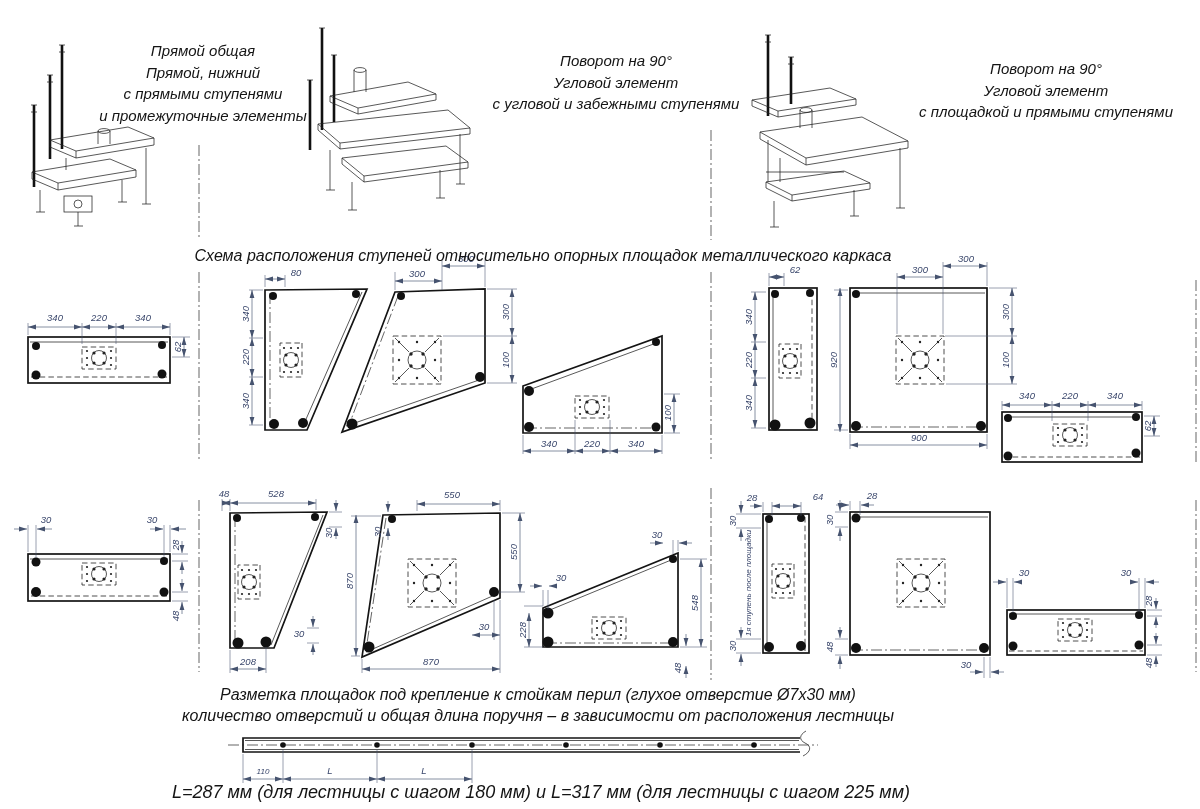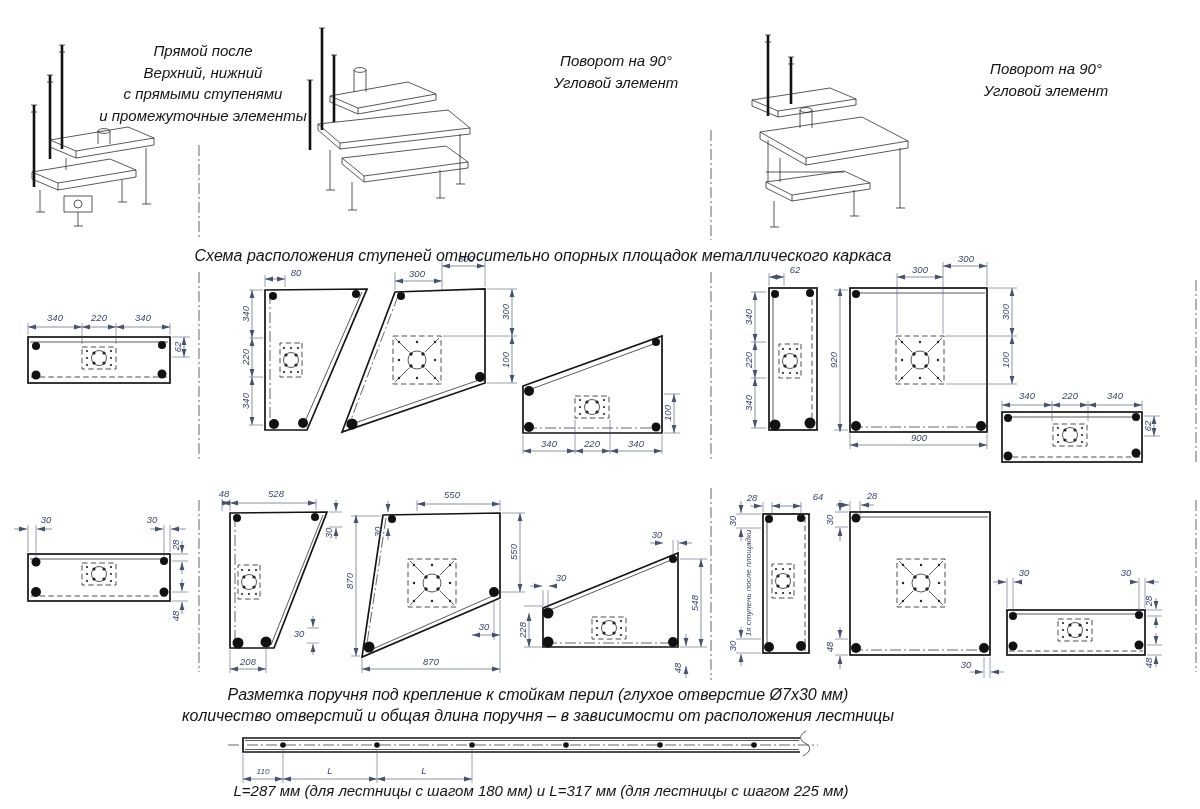--- a/index.html
+++ b/index.html
@@ -18,21 +18,21 @@
   .bolt{fill:#111;stroke:none}
   .dot{fill:#222;stroke:none}
   text.d{fill:#39466b;font-size:9.5px;text-anchor:middle;font-style:italic;
          font-family:"Liberation Sans",sans-serif}
   text.sm{font-size:8px}
   
   .cap{position:absolute;transform:translateX(-50%);text-align:center;font-style:italic;
        color:#141414;white-space:nowrap}
   .c15{font-size:15px;line-height:21.5px}
   .c16{font-size:16px;line-height:21px}
-  .c17{font-size:15px}
+  .c17{font-size:18px}
 </style>
 </head>
 <body>
 
 <div class="page">
 
 <svg width="1200" height="809" viewBox="0 0 1200 809">
   <defs>
     <marker id="a" markerUnits="userSpaceOnUse" markerWidth="9" markerHeight="6" refX="8.5" refY="3" orient="auto-start-reverse">
       <path d="M0.5,0.6 L8.5,3 L0.5,5.4 Z" fill="#46536f"></path>
@@ -462,34 +462,36 @@
     <line class="dim" x1="243" y1="779" x2="283" y2="779"></line>
     <line class="dim" x1="283" y1="779" x2="377" y2="779"></line>
     <line class="dim" x1="377" y1="779" x2="472" y2="779"></line>
     <text class="d sm" x="263" y="774">110</text>
     <text class="d" x="330" y="774">L</text>
     <text class="d" x="424" y="774">L</text>
   </g>
 </svg>
 
 <div class="cap c15" style="left:203px;top:40px">
-  <div>Прямой после</div>
-  <div>Верхний, нижний</div>
+  <div>Прямой общая</div>
+  <div>Прямой, нижний</div>
   <div>с прямыми ступенями</div>
   <div>и промежуточные элементы</div>
 </div>
 
 <div class="cap c15" style="left:616px;top:50px">
   <div>Поворот на 90°</div>
   <div>Угловой элемент</div>
+  <div>с угловой и забежными ступенями</div>
 </div>
 
 <div class="cap c15" style="left:1046px;top:58px">
   <div>Поворот на 90°</div>
   <div>Угловой элемент</div>
+  <div>с площадкой и прямыми ступенями</div>
 </div>
 
 <div class="cap c16" style="left:543px;top:245px">Схема расположения ступеней относительно опорных площадок металлического каркаса</div>
-<div class="cap c16" style="left:538px;top:684px">Разметка поручня под крепление к стойкам перил (глухое отверстие Ø7х30 мм)</div>
+<div class="cap c16" style="left:538px;top:684px">Разметка площадок под крепление к стойкам перил (глухое отверстие Ø7х30 мм)</div>
 <div class="cap c16" style="left:538px;top:705px">количество отверстий и общая длина поручня – в зависимости от расположения лестницы</div>
 <div class="cap c17" style="left:541px;top:782px">L=287 мм (для лестницы с шагом 180 мм) и L=317 мм (для лестницы с шагом 225 мм)</div>
 
 </div>
 
 </body></html>

